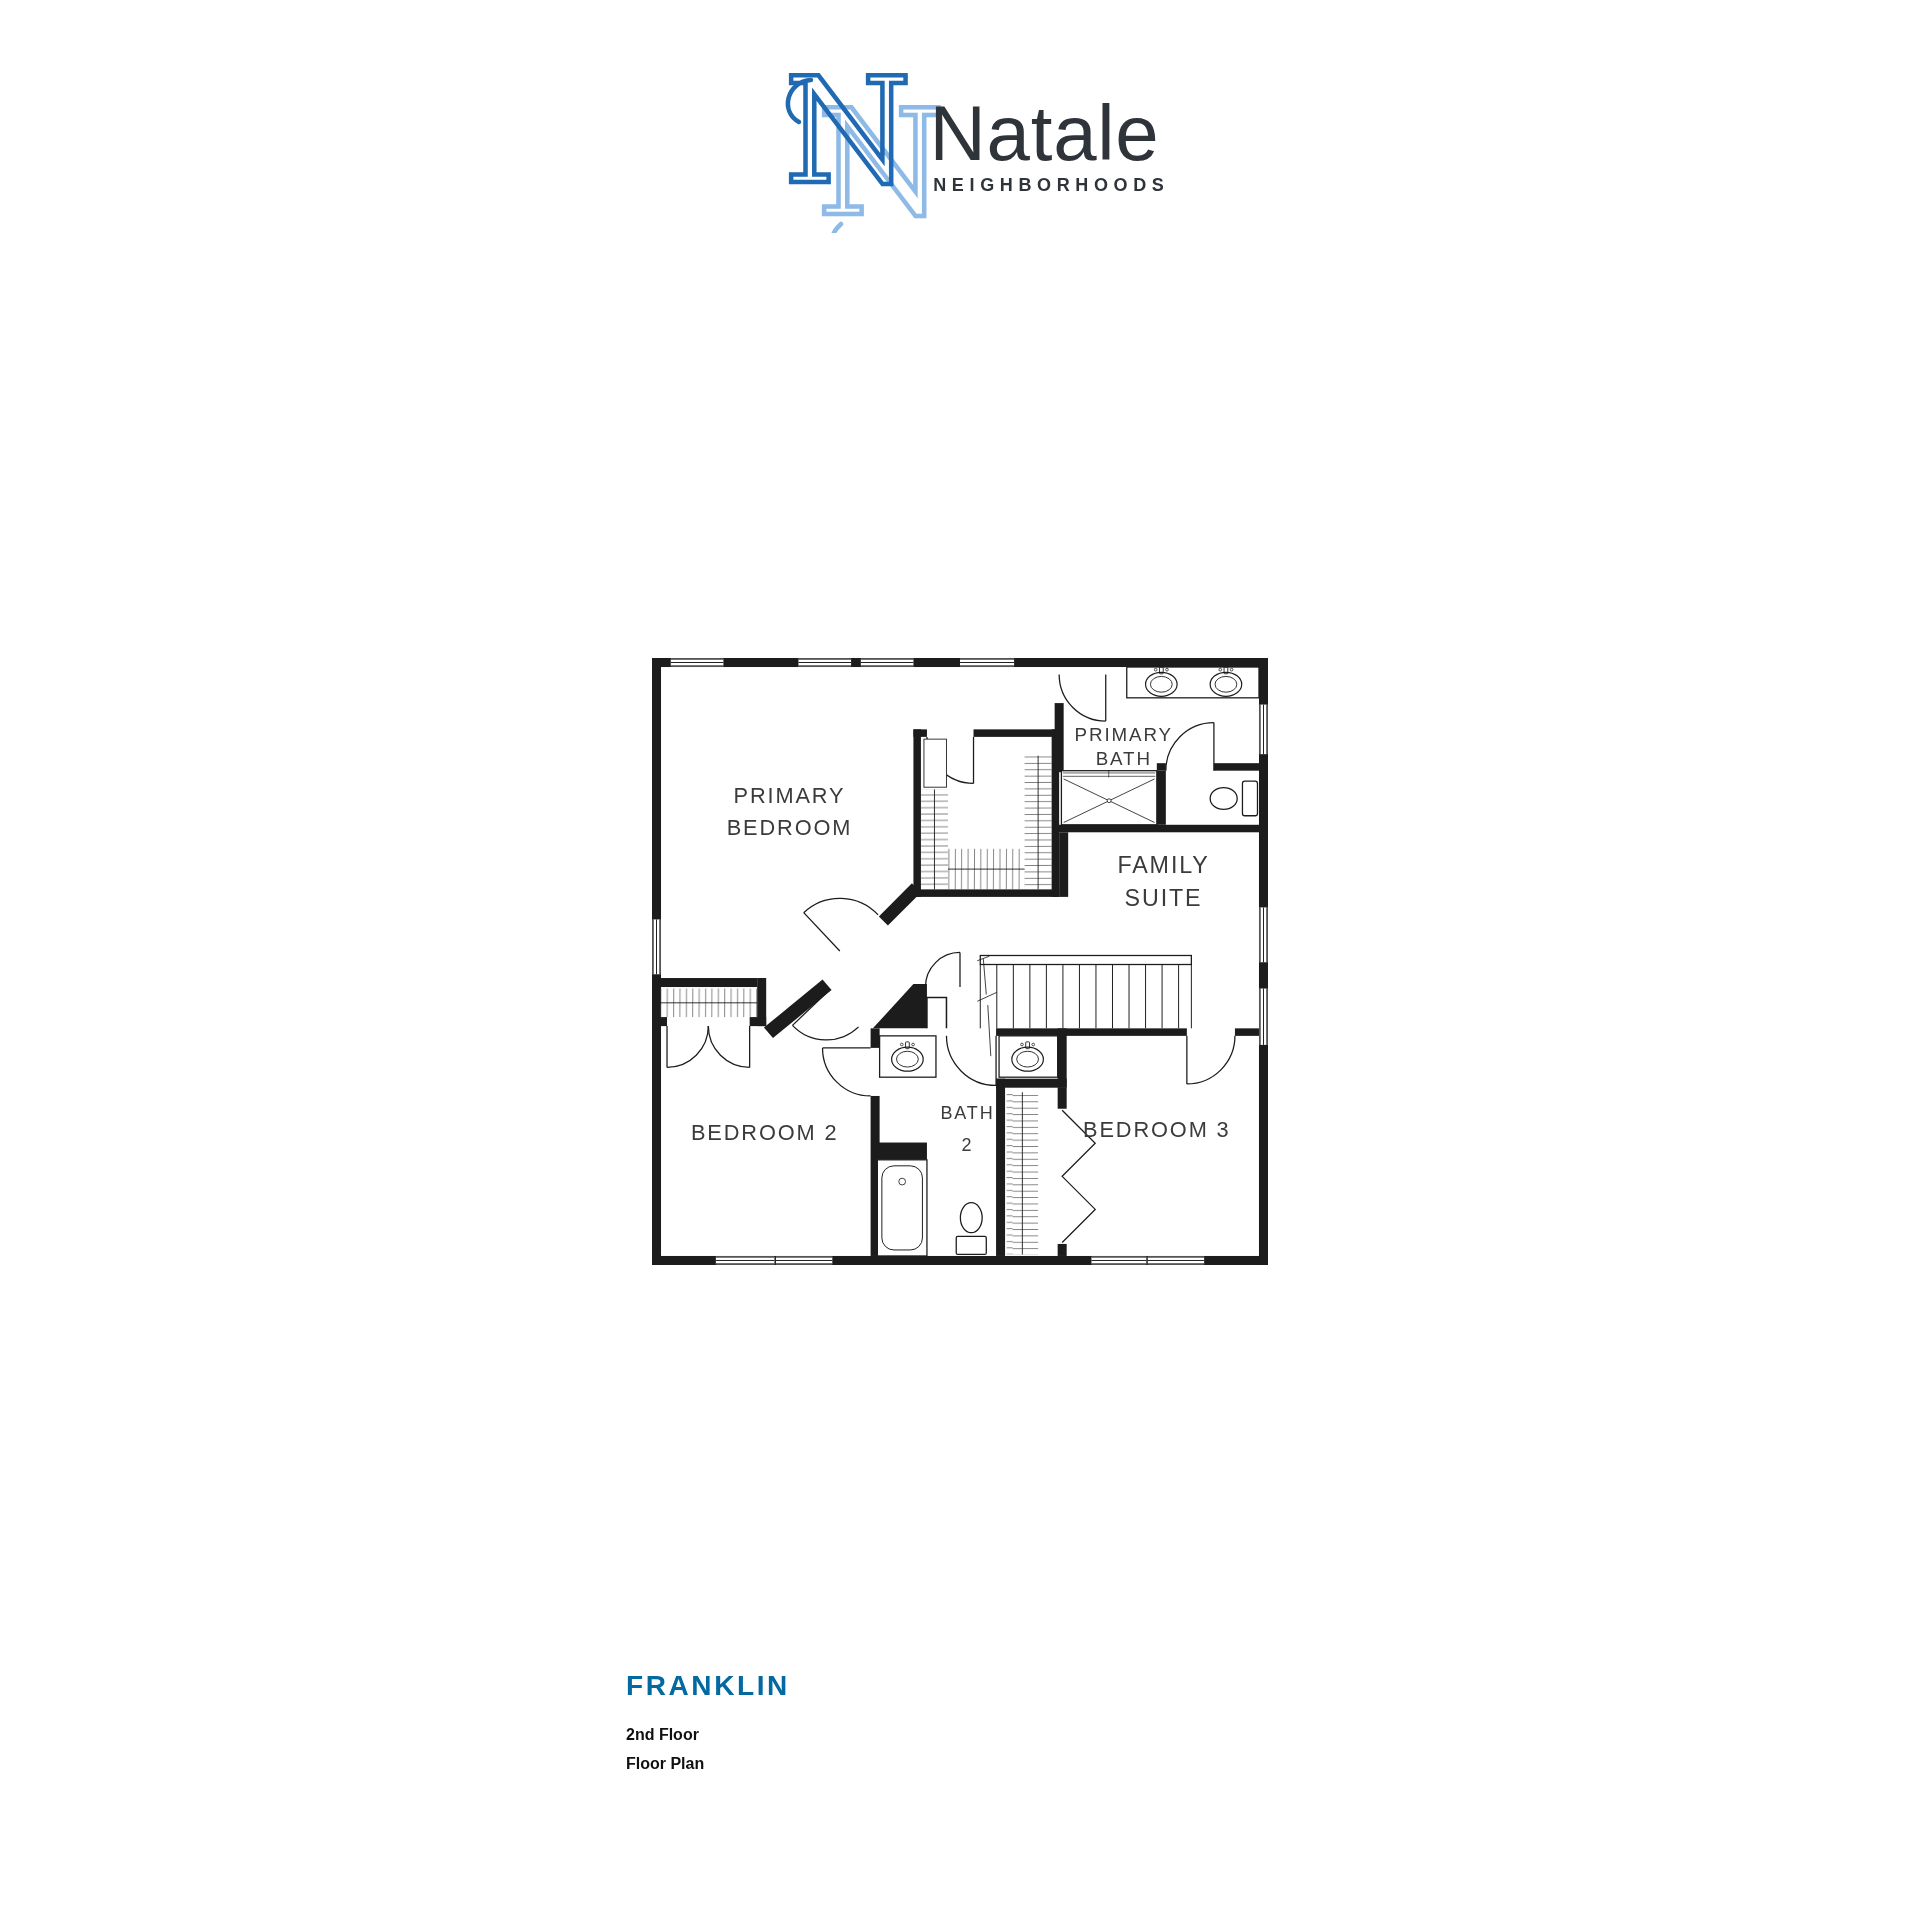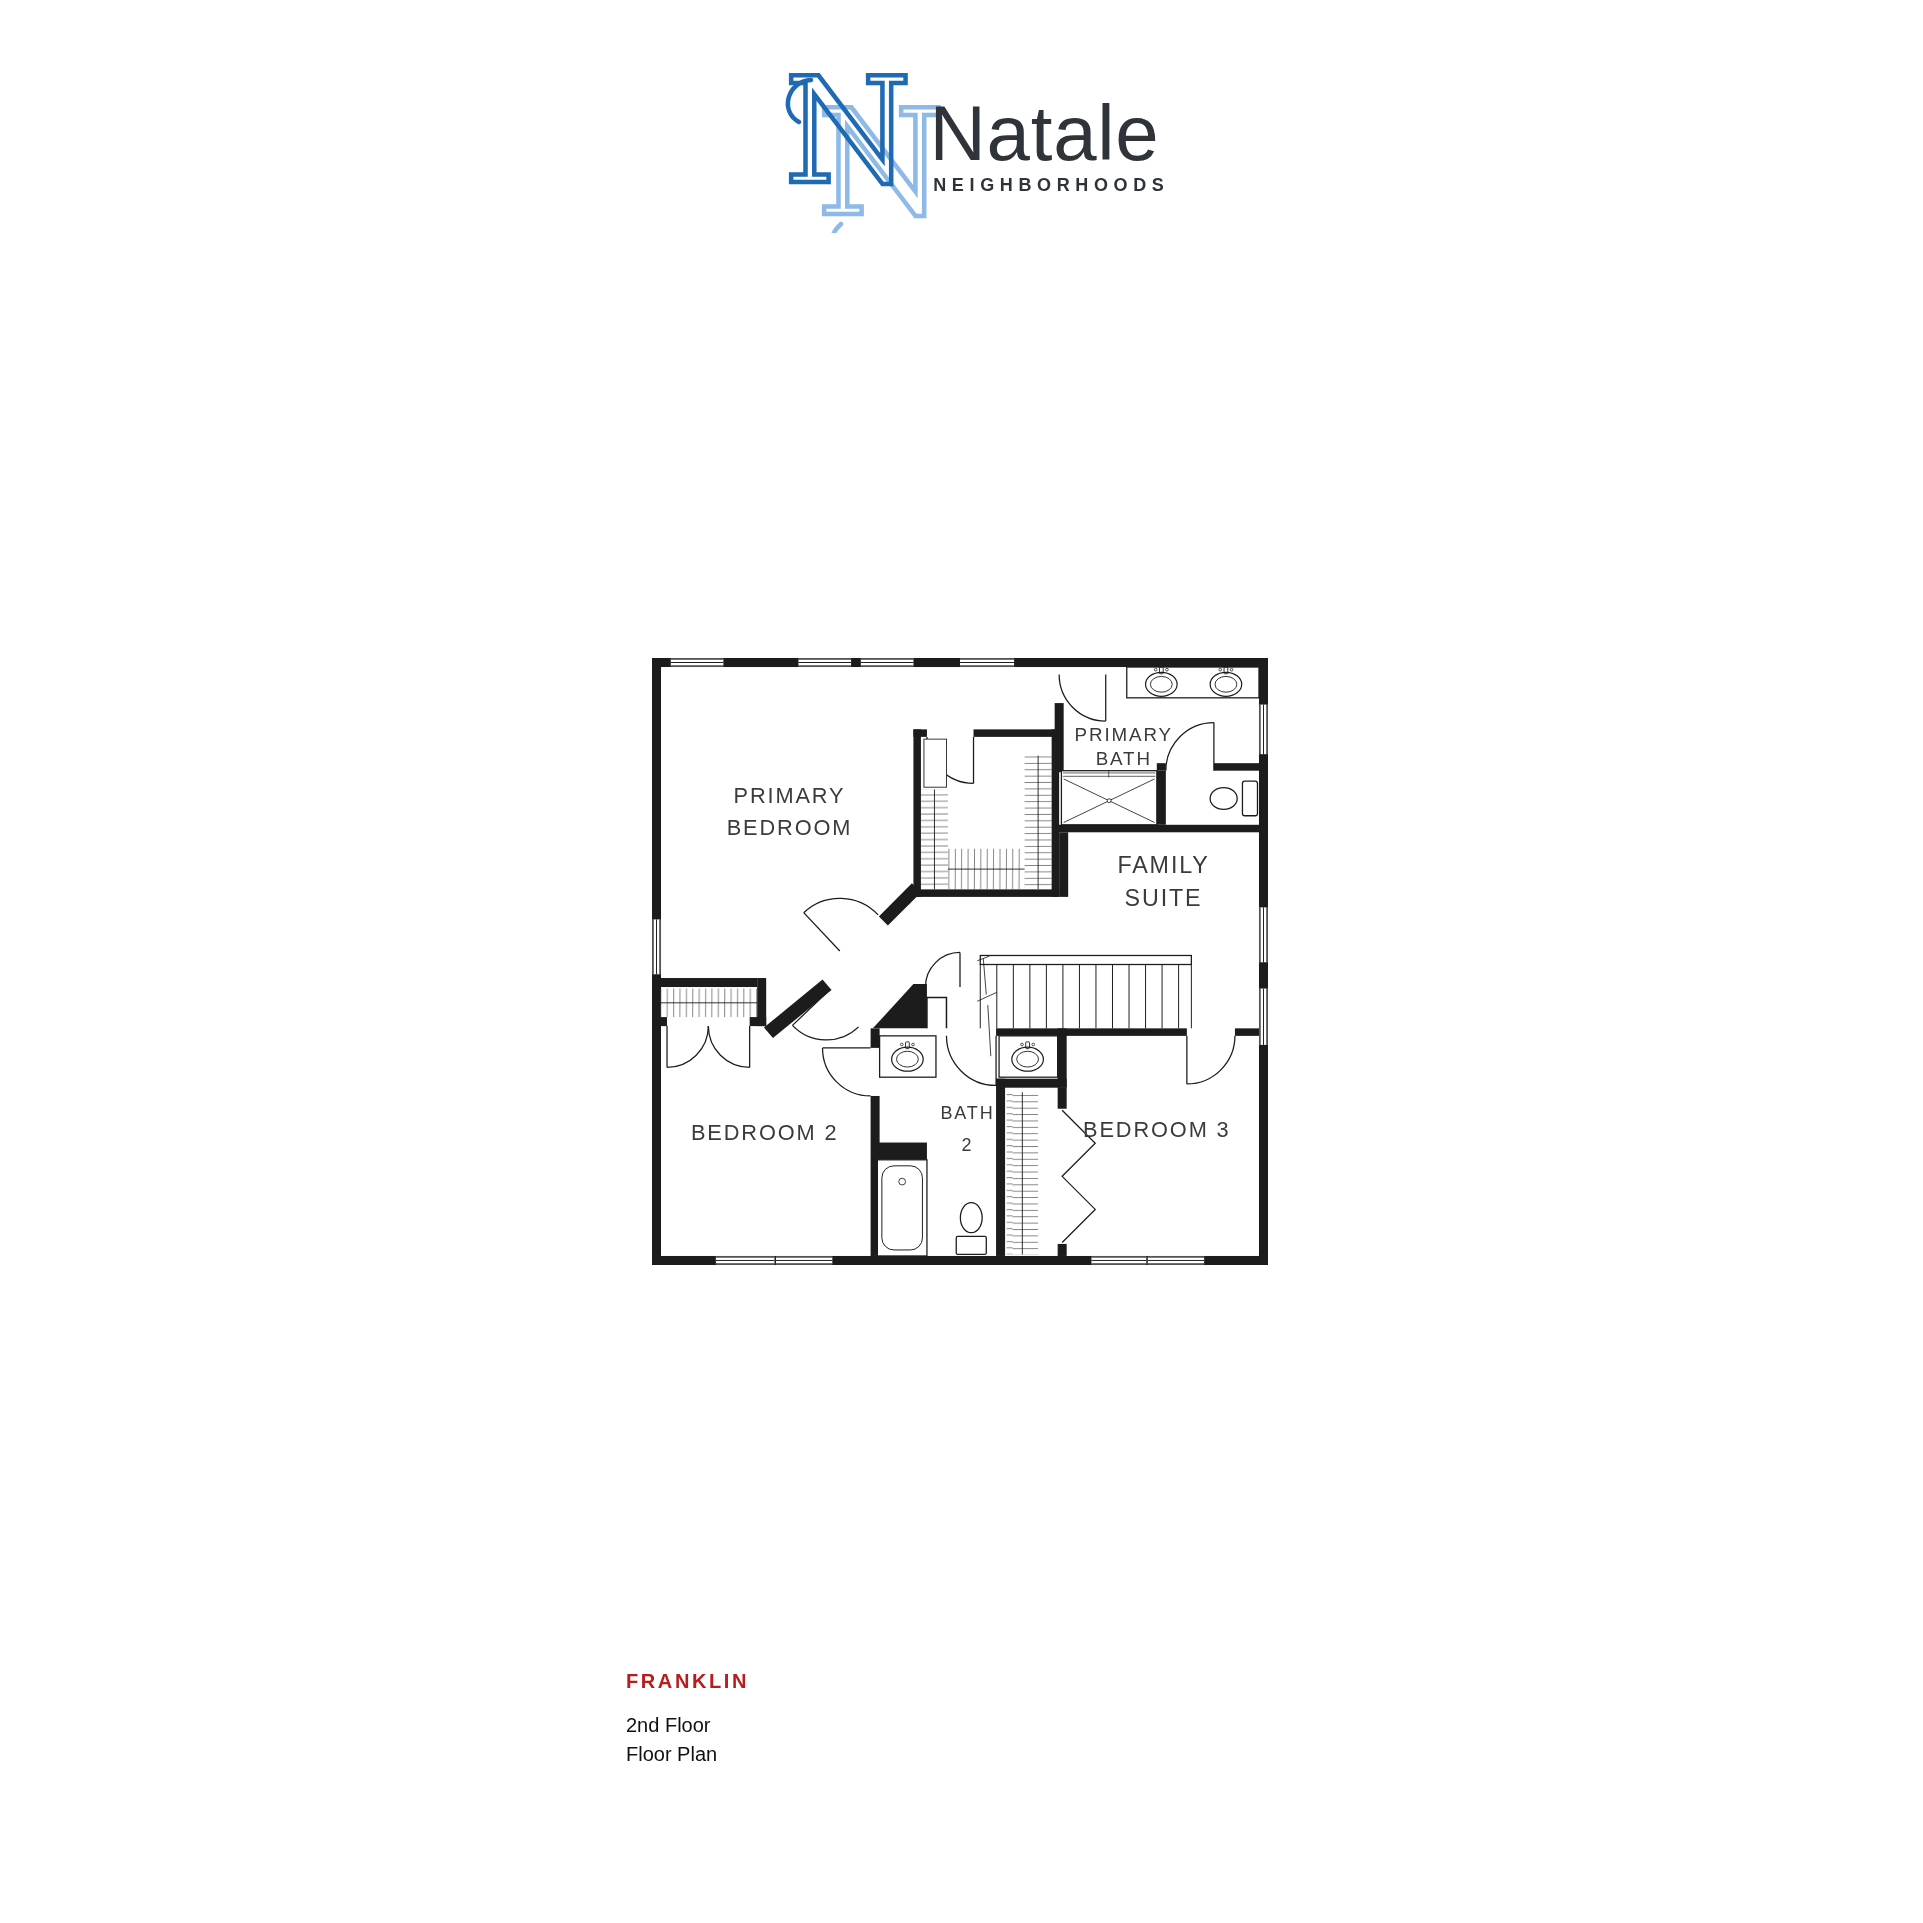--- a/index.html
+++ b/index.html
@@ -5,22 +5,22 @@
   html,body{margin:0;padding:0;background:#ffffff;}
   .page{position:relative;width:1924px;height:1924px;background:#ffffff;overflow:hidden;
         font-family:"Liberation Sans",sans-serif;}
   .logo-svg{position:absolute;left:767px;top:53px;}
   .plan-svg{position:absolute;left:652px;top:658px;}
   .plan-svg text{font-family:"Liberation Sans",sans-serif;fill:#3b3b3b;}
   .room-label{letter-spacing:2.5px;}
   .footer-block{position:absolute;color:#161616;}
   .footer-left{left:626px;top:1670px;}
   .footer-right{left:1056px;top:1670px;}
-  .footer-heading{font-size:20px;font-weight:700;letter-spacing:2.6px;margin:0 0 18px 0;color:#b91c1c;}
-  .footer-line{font-size:20px;line-height:29px;font-weight:400;color:#101010;}
+  .footer-heading{font-size:28px;font-weight:700;letter-spacing:2.6px;margin:0 0 18px 0;color:#0369a1;}
+  .footer-line{font-size:16px;line-height:29px;font-weight:700;color:#101010;}
   .wall{fill:#1c1c1c;}
   .door{fill:none;stroke:#1c1c1c;stroke-width:1.7;}
   .fix{fill:#ffffff;stroke:#1c1c1c;stroke-width:1.7;}
   .thin{fill:none;stroke:#1c1c1c;stroke-width:1.1;}
   .winline{stroke:#1c1c1c;stroke-width:1.3;}
   .rod{stroke:#1c1c1c;stroke-width:1.2;}
   .tread{stroke:#1c1c1c;stroke-width:1.3;}
 </style>
 </head>
 <body>

